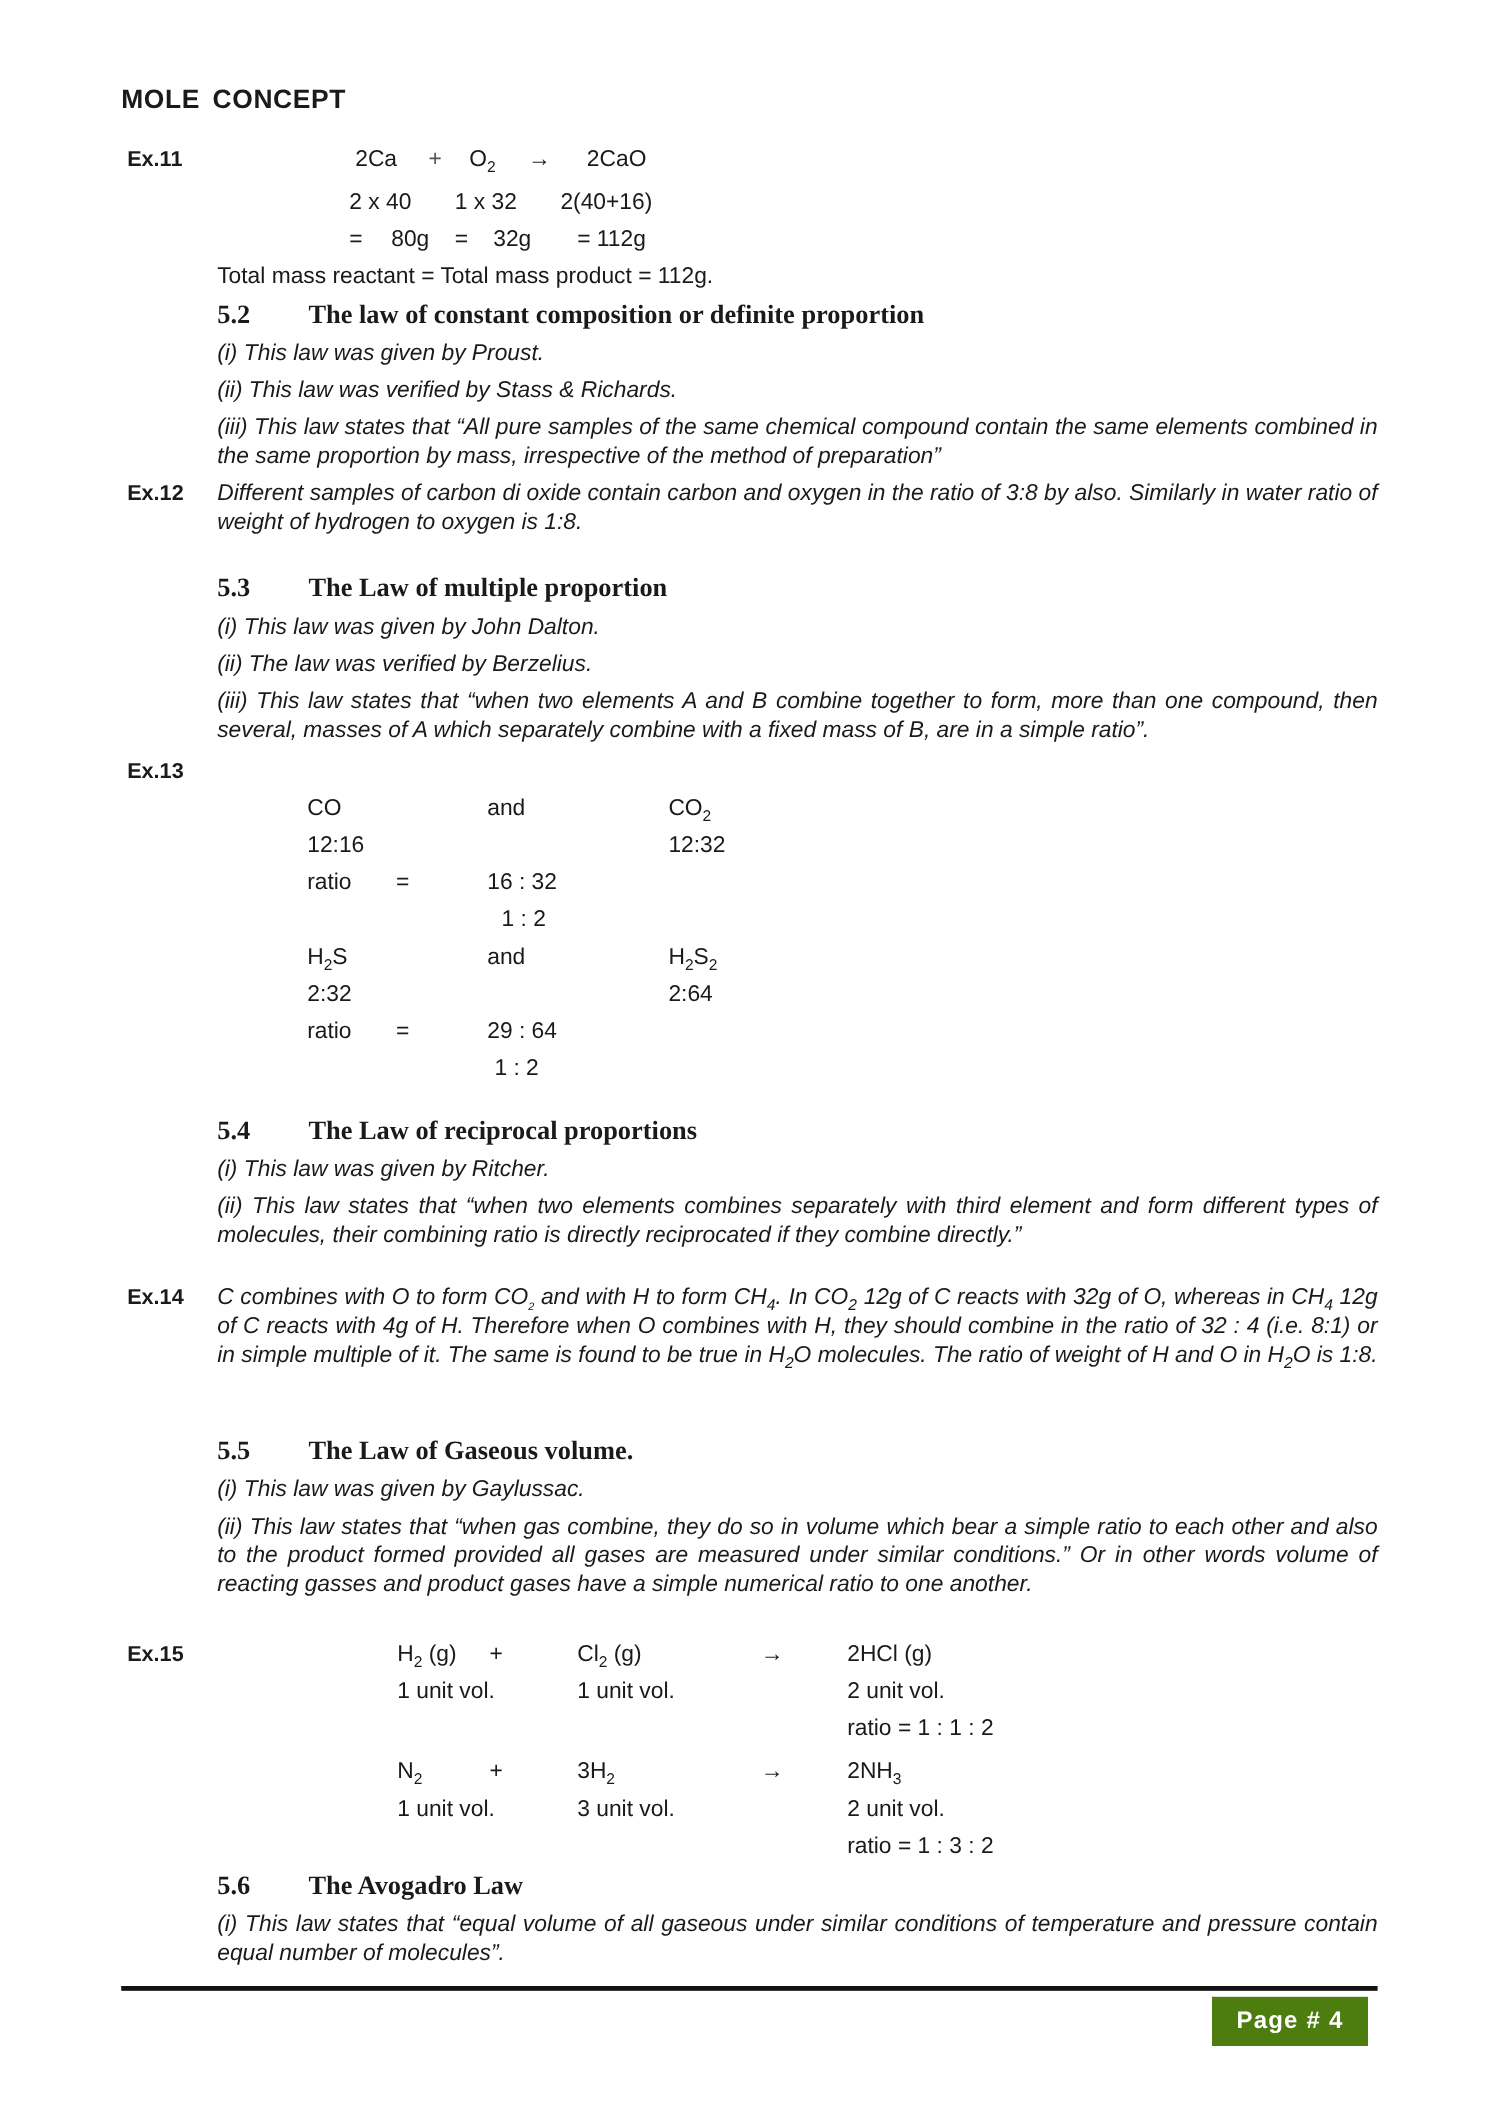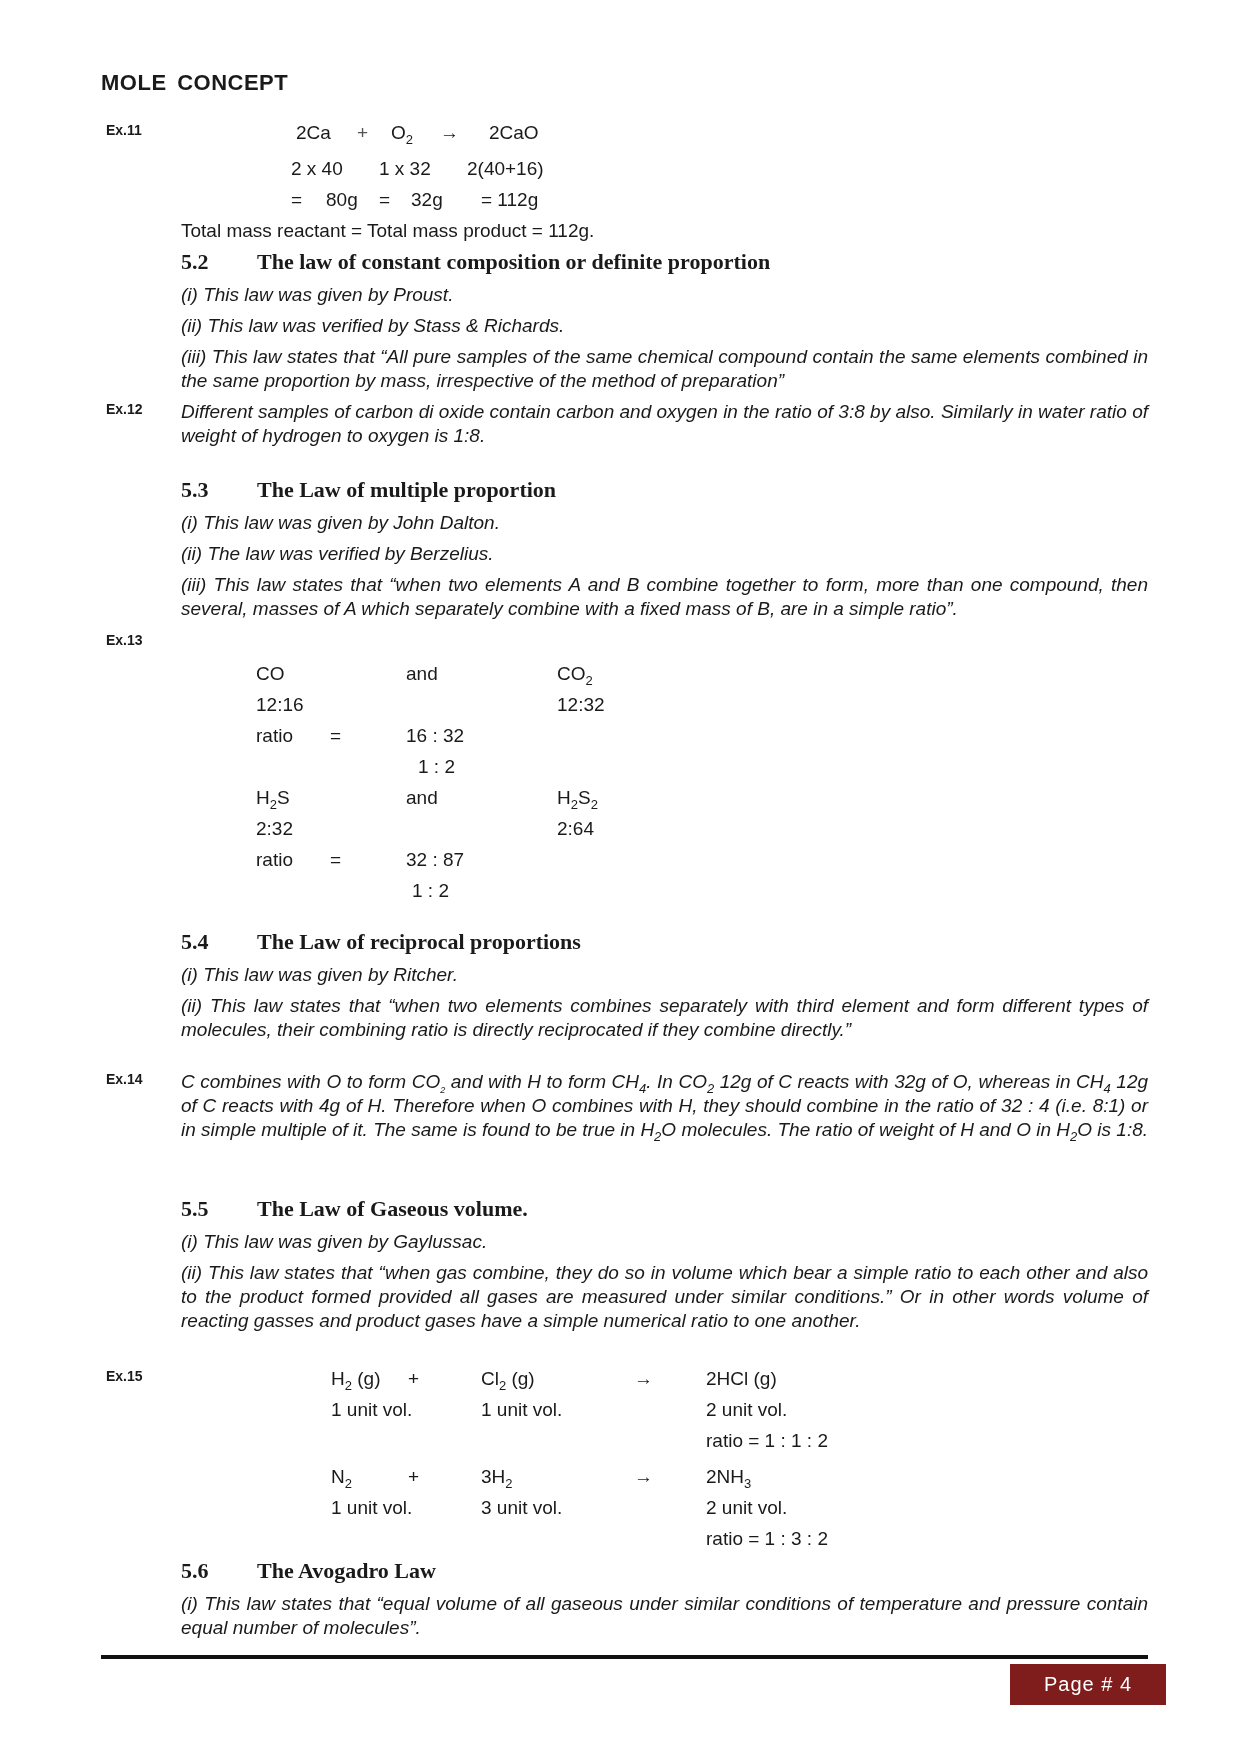--- a/index.html
+++ b/index.html
@@ -2,27 +2,27 @@
 <html><head>
 <meta charset="utf-8">
 <style>
   html, body { margin: 0; padding: 0; background: #ffffff; }
   body { width: 1240px; height: 1754px; position: relative; overflow: hidden;
          font-family: "Liberation Sans", sans-serif; color: #1a1a1a; }
   .abs { position: absolute; white-space: nowrap; }
   .txt { font-size: 19px; line-height: 24px; }
   .para { position: absolute; left: 181px; width: 967px; font-size: 19px; line-height: 24px; text-align: justify; font-style: italic; }
   .header-title { left: 101px; top: 70px; font-size: 22px; font-weight: bold; letter-spacing: 0.5px; word-spacing: 4px; }
-  .exlabel { left: 106px; font-size: 14px; font-weight: bold; }
+  .exlabel { left: 106px; font-size: 18px; font-weight: bold; }
   .sec { position: absolute; left: 181px; font-family: "Liberation Serif", serif; font-weight: bold; font-size: 22px; }
   .sec .num { display: inline-block; width: 76px; }
   sub { font-size: 13px; vertical-align: -5px; line-height: 0; }
   .rule { position: absolute; left: 101px; top: 1655px; width: 1047px; height: 4px; background: #111; }
-  .pagebox { position: absolute; left: 1010px; top: 1664px; width: 156px; height: 41px; background: #7f1d1d; color: #fff;
-             font-weight: normal; font-size: 20px; line-height: 41px; text-align: center; letter-spacing: 1px; }
+  .pagebox { position: absolute; left: 1010px; top: 1664px; width: 130px; height: 41px; background: #4d7c0f; color: #fff;
+             font-weight: bold; font-size: 20px; line-height: 41px; text-align: center; letter-spacing: 1px; }
 </style>
 </head>
 <body>
 
 <div class="abs header-title">MOLE  CONCEPT</div>
 
 <div class="abs exlabel" style="top:122px">Ex.11</div>
 <div>
   <span class="abs txt" style="left:296px;top:121px">2Ca</span>
   <span class="abs txt" style="left:357px;top:121px;color:#555">+</span>
@@ -70,21 +70,21 @@
   <span class="abs txt" style="left:418px;top:755px">1 : 2</span>
 </div>
 <div>
   <span class="abs txt" style="left:256px;top:786px"><span>H</span><sub>2</sub><span>S</span></span>
   <span class="abs txt" style="left:406px;top:786px">and</span>
   <span class="abs txt" style="left:557px;top:786px"><span>H</span><sub>2</sub><span>S</span><sub>2</sub></span>
   <span class="abs txt" style="left:256px;top:817px">2:32</span>
   <span class="abs txt" style="left:557px;top:817px">2:64</span>
   <span class="abs txt" style="left:256px;top:848px">ratio</span>
   <span class="abs txt" style="left:330px;top:848px">=</span>
-  <span class="abs txt" style="left:406px;top:848px">32 : 87</span>
+  <span class="abs txt" style="left:406px;top:848px">29 : 64</span>
   <span class="abs txt" style="left:412px;top:879px">1 : 2</span>
 </div>
 
 <div class="sec" style="top:929px">
   <span class="num">5.4</span><span>The Law of reciprocal proportions</span>
 </div>
 <div class="para" style="top:963px">(i) This law was given by Ritcher.</div>
 <div class="para" style="top:994px">(ii) This law states that “when two elements combines separately with third element and form different types of molecules, their combining ratio is directly reciprocated if they combine directly.”</div>
 
 <div class="abs exlabel" style="top:1071px">Ex.14</div>

